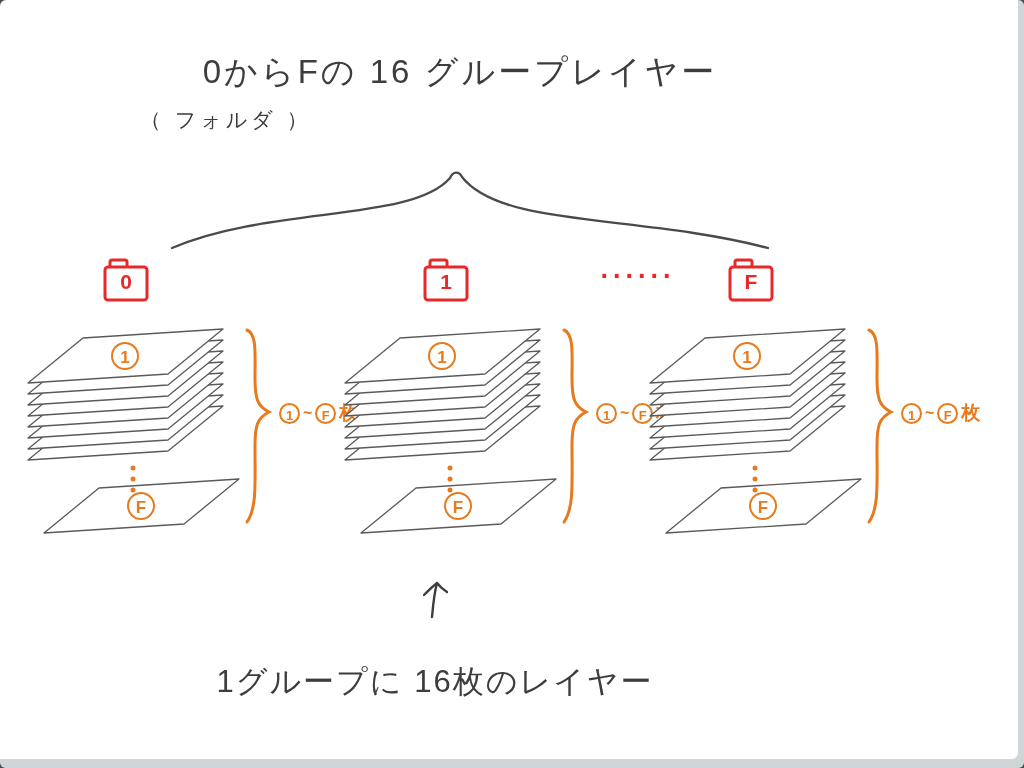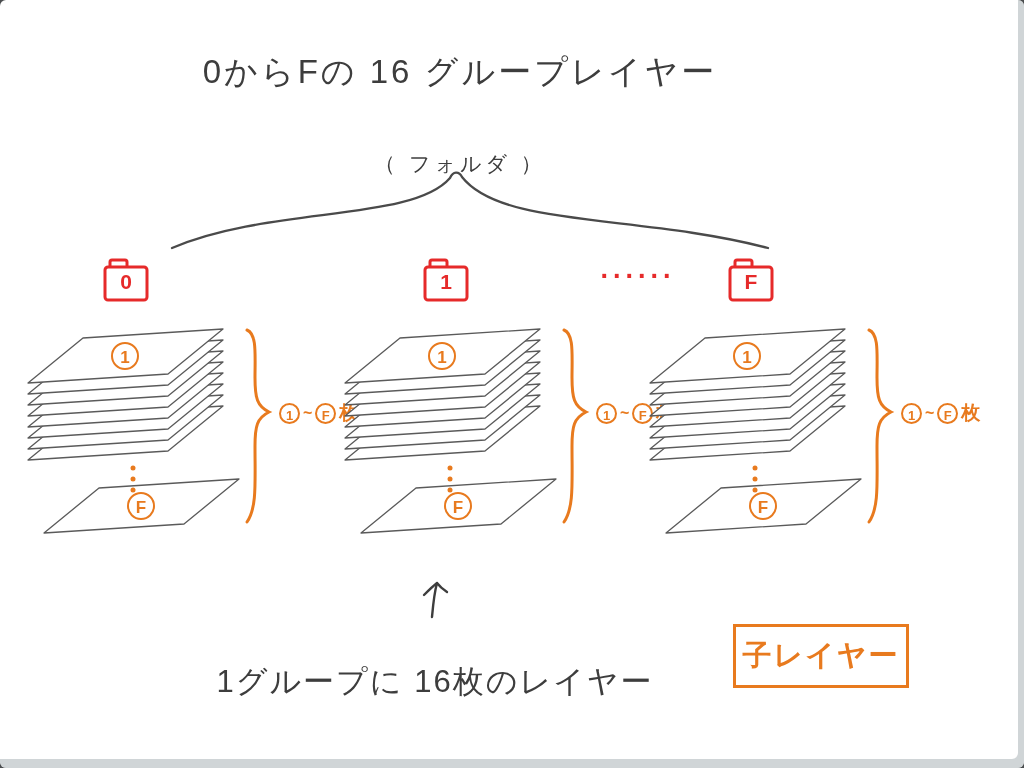--- a/index.html
+++ b/index.html
@@ -11,22 +11,22 @@
   .page{
     position:absolute;inset:0;background:#ffffff;border-radius:6px;
     box-shadow:inset -6px -9px 0 rgba(170,178,182,.55);
   }
   .abs{position:absolute;}
   .title-main{
     left:140px;top:50px;width:640px;text-align:center;
     font-size:33px;letter-spacing:3px;color:#3d3d3d;font-weight:500;
   }
   .title-sub{
-    left:140px;top:106px;width:640px;text-align:center;
-    font-size:21px;letter-spacing:4px;color:#3d3d3d;margin-top:44px;
+    left:140px;top:106px;width:640px;
+    font-size:21px;letter-spacing:4px;color:#3d3d3d;
   }
   .parent-box{
     left:716px;top:44px;width:198px;height:62px;
     border:3.5px solid #e62a2a;display:flex;align-items:center;justify-content:center;
     font-size:32px;letter-spacing:3px;color:#e62a2a;font-weight:600;background:#fff;
   }
   .child-box{
     left:733px;top:624px;width:170px;height:58px;
     border:3px solid #e87a1e;display:flex;align-items:center;justify-content:center;
     font-size:29px;letter-spacing:2px;color:#e87a1e;font-weight:600;background:#fff;
@@ -189,17 +189,14 @@
       <span class="circle-mini">F</span>
       <span class="suffix">枚</span>
     </div>
   </div>
 
   <svg class="abs" style="left:416px;top:576px" width="36" height="44" viewBox="0 0 36 44">
     <path d="M16,41 C17,30 18,18 21,7 M21,7 C17,10 12,15 8,19 M21,7 C24,11 28,14 31,16" fill="none" stroke="#3d3d3d" stroke-width="2.4" stroke-linecap="round"></path>
   </svg>
 
   <div class="abs bottom-text">1グループに 16枚のレイヤー</div>
-  <div class="abs child-box">
-    <span>子レイヤー</span>
-  </div>
 
 </div>
 
 </body></html>

